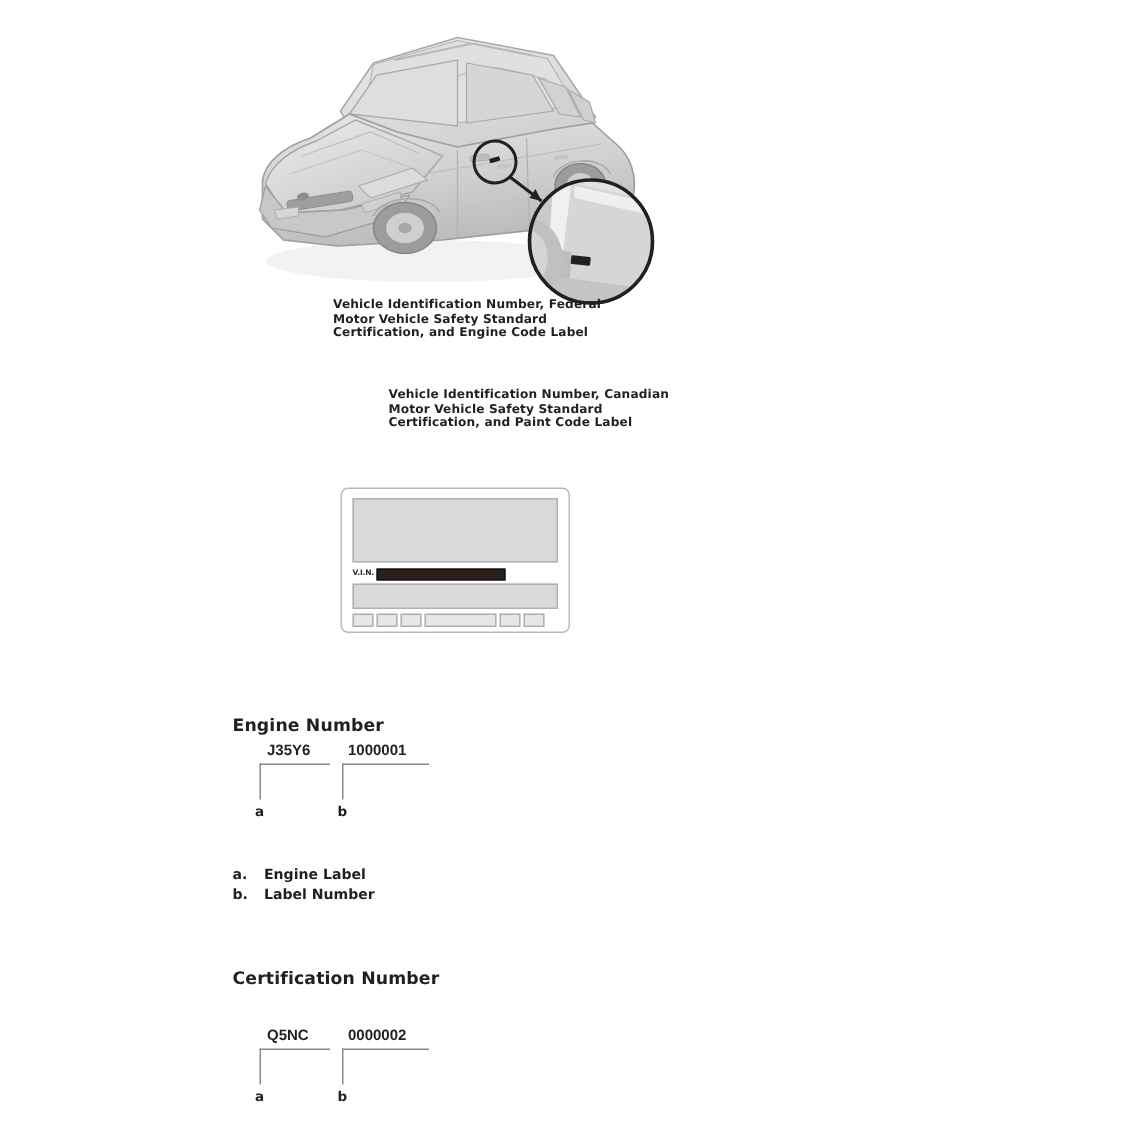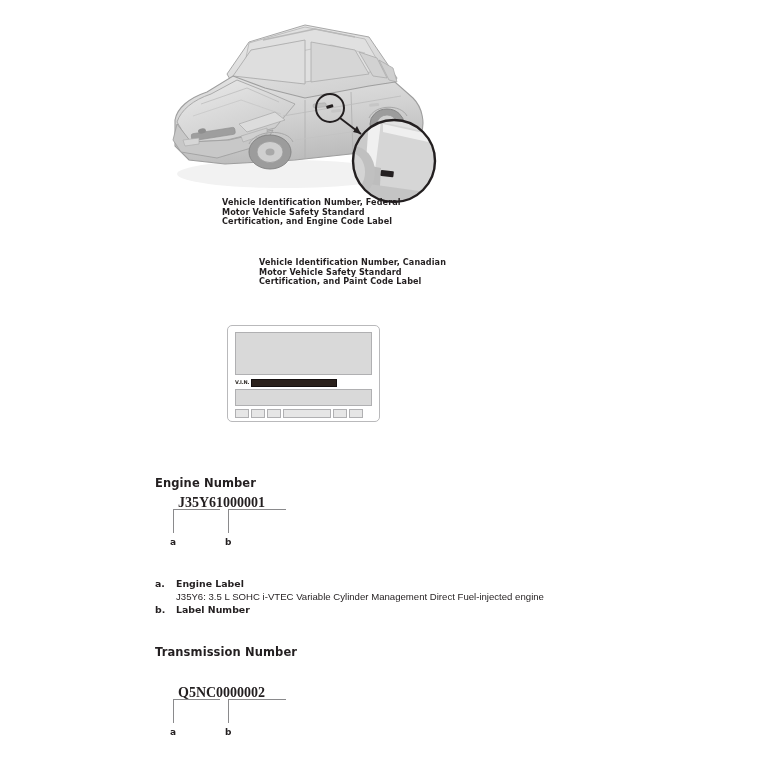--- a/index.html
+++ b/index.html
@@ -118,29 +118,29 @@
   .number-diagram {
     position: absolute;
     width: 180px;
     height: 62px;
   }
   #engine-number-diagram { left: 168px; top: 495px; }
   #transmission-number-diagram { left: 168px; top: 685px; }
 
   .num-code {
     position: absolute;
-    font-family: Liberation Serif, serif;
-    font-weight: bold;
-    font-size: 14px;
+    font-family: Liberation Sans, sans-serif;
+    font-weight: bold;
+    font-size: 10px;
     color: #231f20;
     white-space: nowrap;
     top: 0px;
   }
   .num-code.code-a { left: 10px; }
-  .num-code.code-b { left: 48px; }
+  .num-code.code-b { left: 64px; }
 
   .bracket {
     position: absolute;
     top: 14px;
   }
   .bracket .h-line {
     position: absolute;
     top: 0;
     left: 0;
     height: 1px;
@@ -346,28 +346,27 @@
   </span>
   <span class="num-letter letter-a">a</span>
   <span class="num-letter letter-b">b</span>
 </div>
 
 <div id="engine-legend">
   <div class="legend-row">
     <span class="legend-marker">a.</span>
     <span class="legend-label">Engine Label</span>
   </div>
-  <div class="legend-desc">J35Y6: 3.5 L SOHC i-VTEC Variable Cylinder Management Direct Fuel-injected engine</div>
   <div class="legend-row">
     <span class="legend-marker">b.</span>
     <span class="legend-label">Label Number</span>
   </div>
 </div>
 
-<div class="section-heading" id="transmission-number-heading">Transmission Number</div>
+<div class="section-heading" id="transmission-number-heading">Certification Number</div>
 
 <div class="number-diagram" id="transmission-number-diagram">
   <span class="num-code code-a">Q5NC</span>
   <span class="num-code code-b">0000002</span>
   <span class="bracket bracket-a">
     <span class="h-line"></span>
     <span class="v-line"></span>
   </span>
   <span class="bracket bracket-b">
     <span class="h-line"></span>

